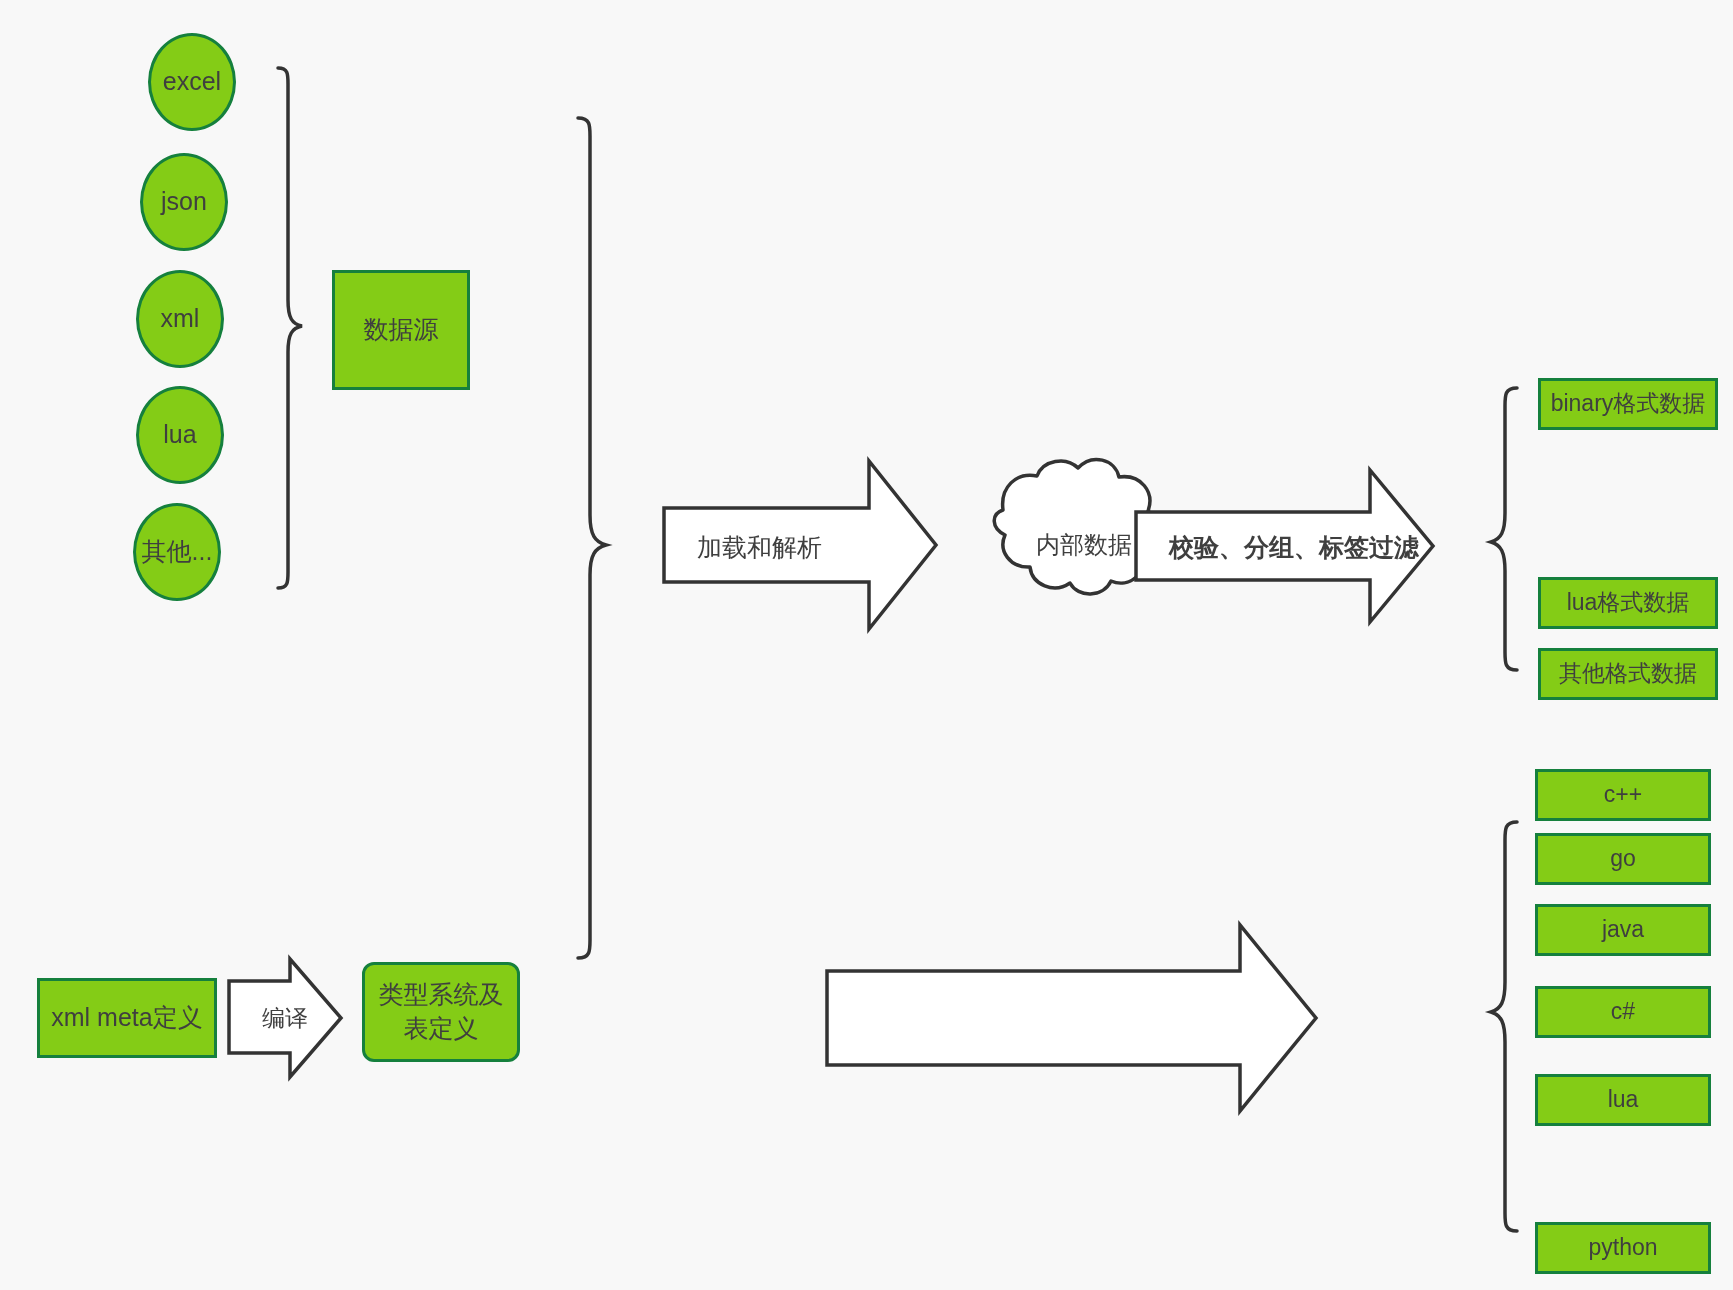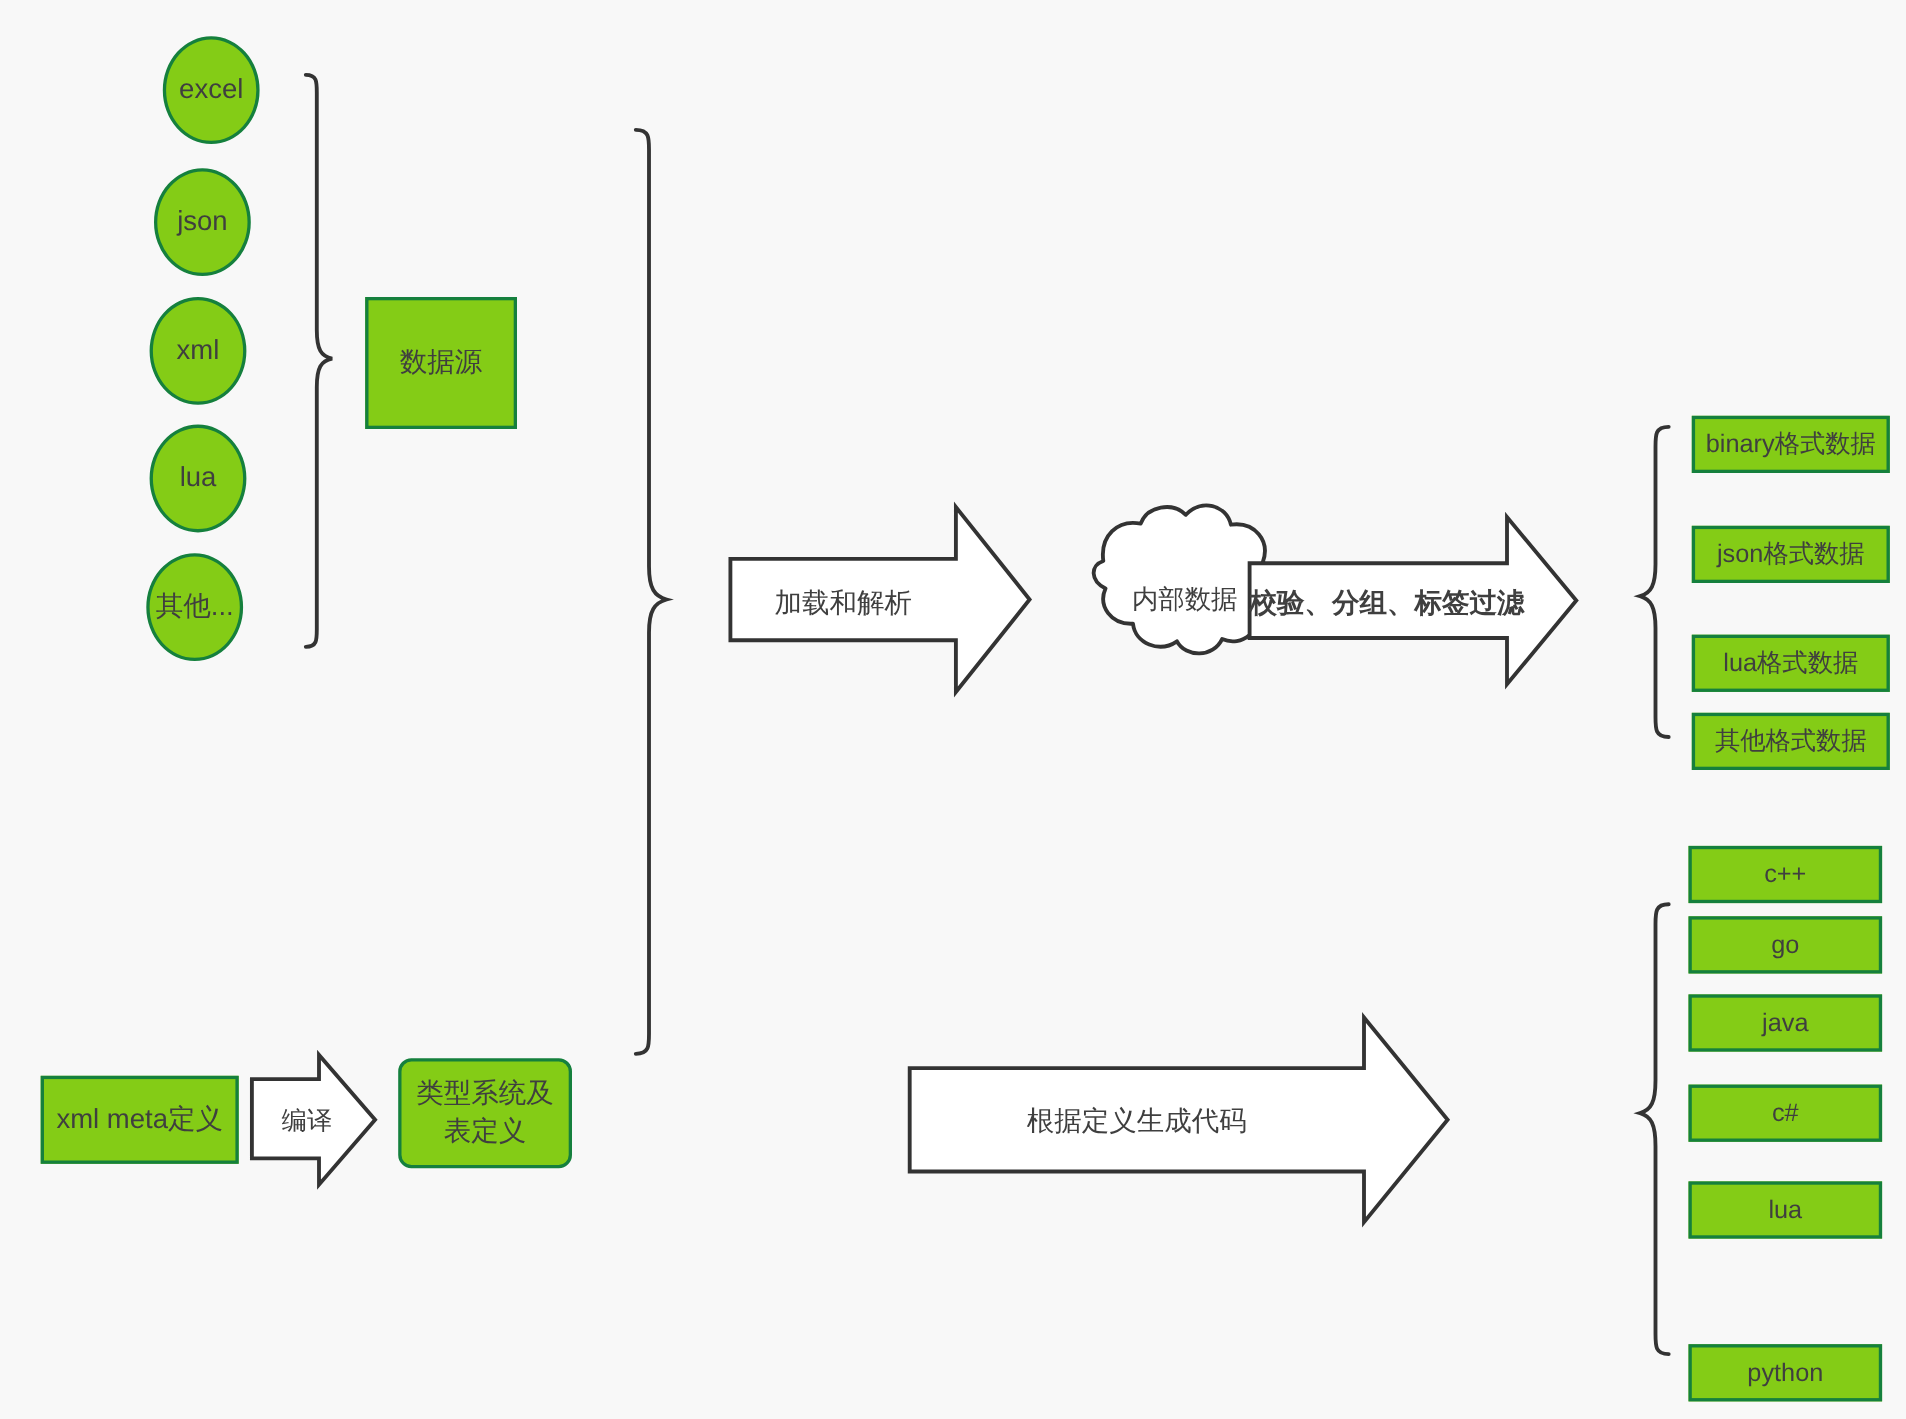--- a/index.html
+++ b/index.html
@@ -48,22 +48,22 @@
     left: 0;
     top: 0;
     width: 1733px;
     height: 1290px;
     pointer-events: none;
   }
   .arrow-label {
     position: absolute;
     font-size: 25px;
     color: #3f3f3f;
-    text-align: center;
     white-space: nowrap;
+    padding-left: 33px;
   }
 </style>
 </head>
 <body>
 
 <div id="canvas">
 
   <svg class="svg-layer" viewBox="0 0 1733 1290">
 
     <path d="M 278 68
@@ -120,21 +120,20 @@
   </svg>
 
   <div class="arrow-label" style="left:664px; top:531px; width:205px;">加载和解析</div>
 
   <div class="arrow-label" style="left:1003px; top:529px; width:148px; font-size:24px;">内部数据</div>
 
   <div class="arrow-label" style="left:1136px; top:531px; width:208px;font-weight:bold;">校验、分组、标签过滤</div>
 
   <div class="arrow-label" style="left:229px; top:1003px; width:100px; font-size:23px;">编译</div>
 
-  <div class="arrow-label" style="left:827px; top:1002px; width:413px;">根据定义生成代码</div>
 
   <div class="node circle" style="left:148px; top:33px; width:88px; height:98px;">
     <span>excel</span>
   </div>
   <div class="node circle" style="left:140px; top:153px; width:88px; height:98px;">
     <span>json</span>
   </div>
   <div class="node circle" style="left:136px; top:270px; width:88px; height:98px;">
     <span>xml</span>
   </div>
@@ -153,23 +152,20 @@
     <span>xml meta定义</span>
   </div>
 
   <div class="node rect rounded" style="left:362px; top:962px; width:158px; height:100px; padding:0 7px; font-size:25px;">
     <span>类型系统及表定义</span>
   </div>
 
   <div class="node rect-small" style="left:1538px; top:378px; width:180px; height:52px;">
     <span>binary格式数据</span>
   </div>
-  <div class="node rect-small" style="left:1538px; top:478px; width:180px; height:52px;">
-    <span>json格式数据</span>
-  </div>
   <div class="node rect-small" style="left:1538px; top:577px; width:180px; height:52px;">
     <span>lua格式数据</span>
   </div>
   <div class="node rect-small" style="left:1538px; top:648px; width:180px; height:52px;">
     <span>其他格式数据</span>
   </div>
 
   <div class="node rect-small" style="left:1535px; top:769px; width:176px; height:52px;">
     <span>c++</span>
   </div>

